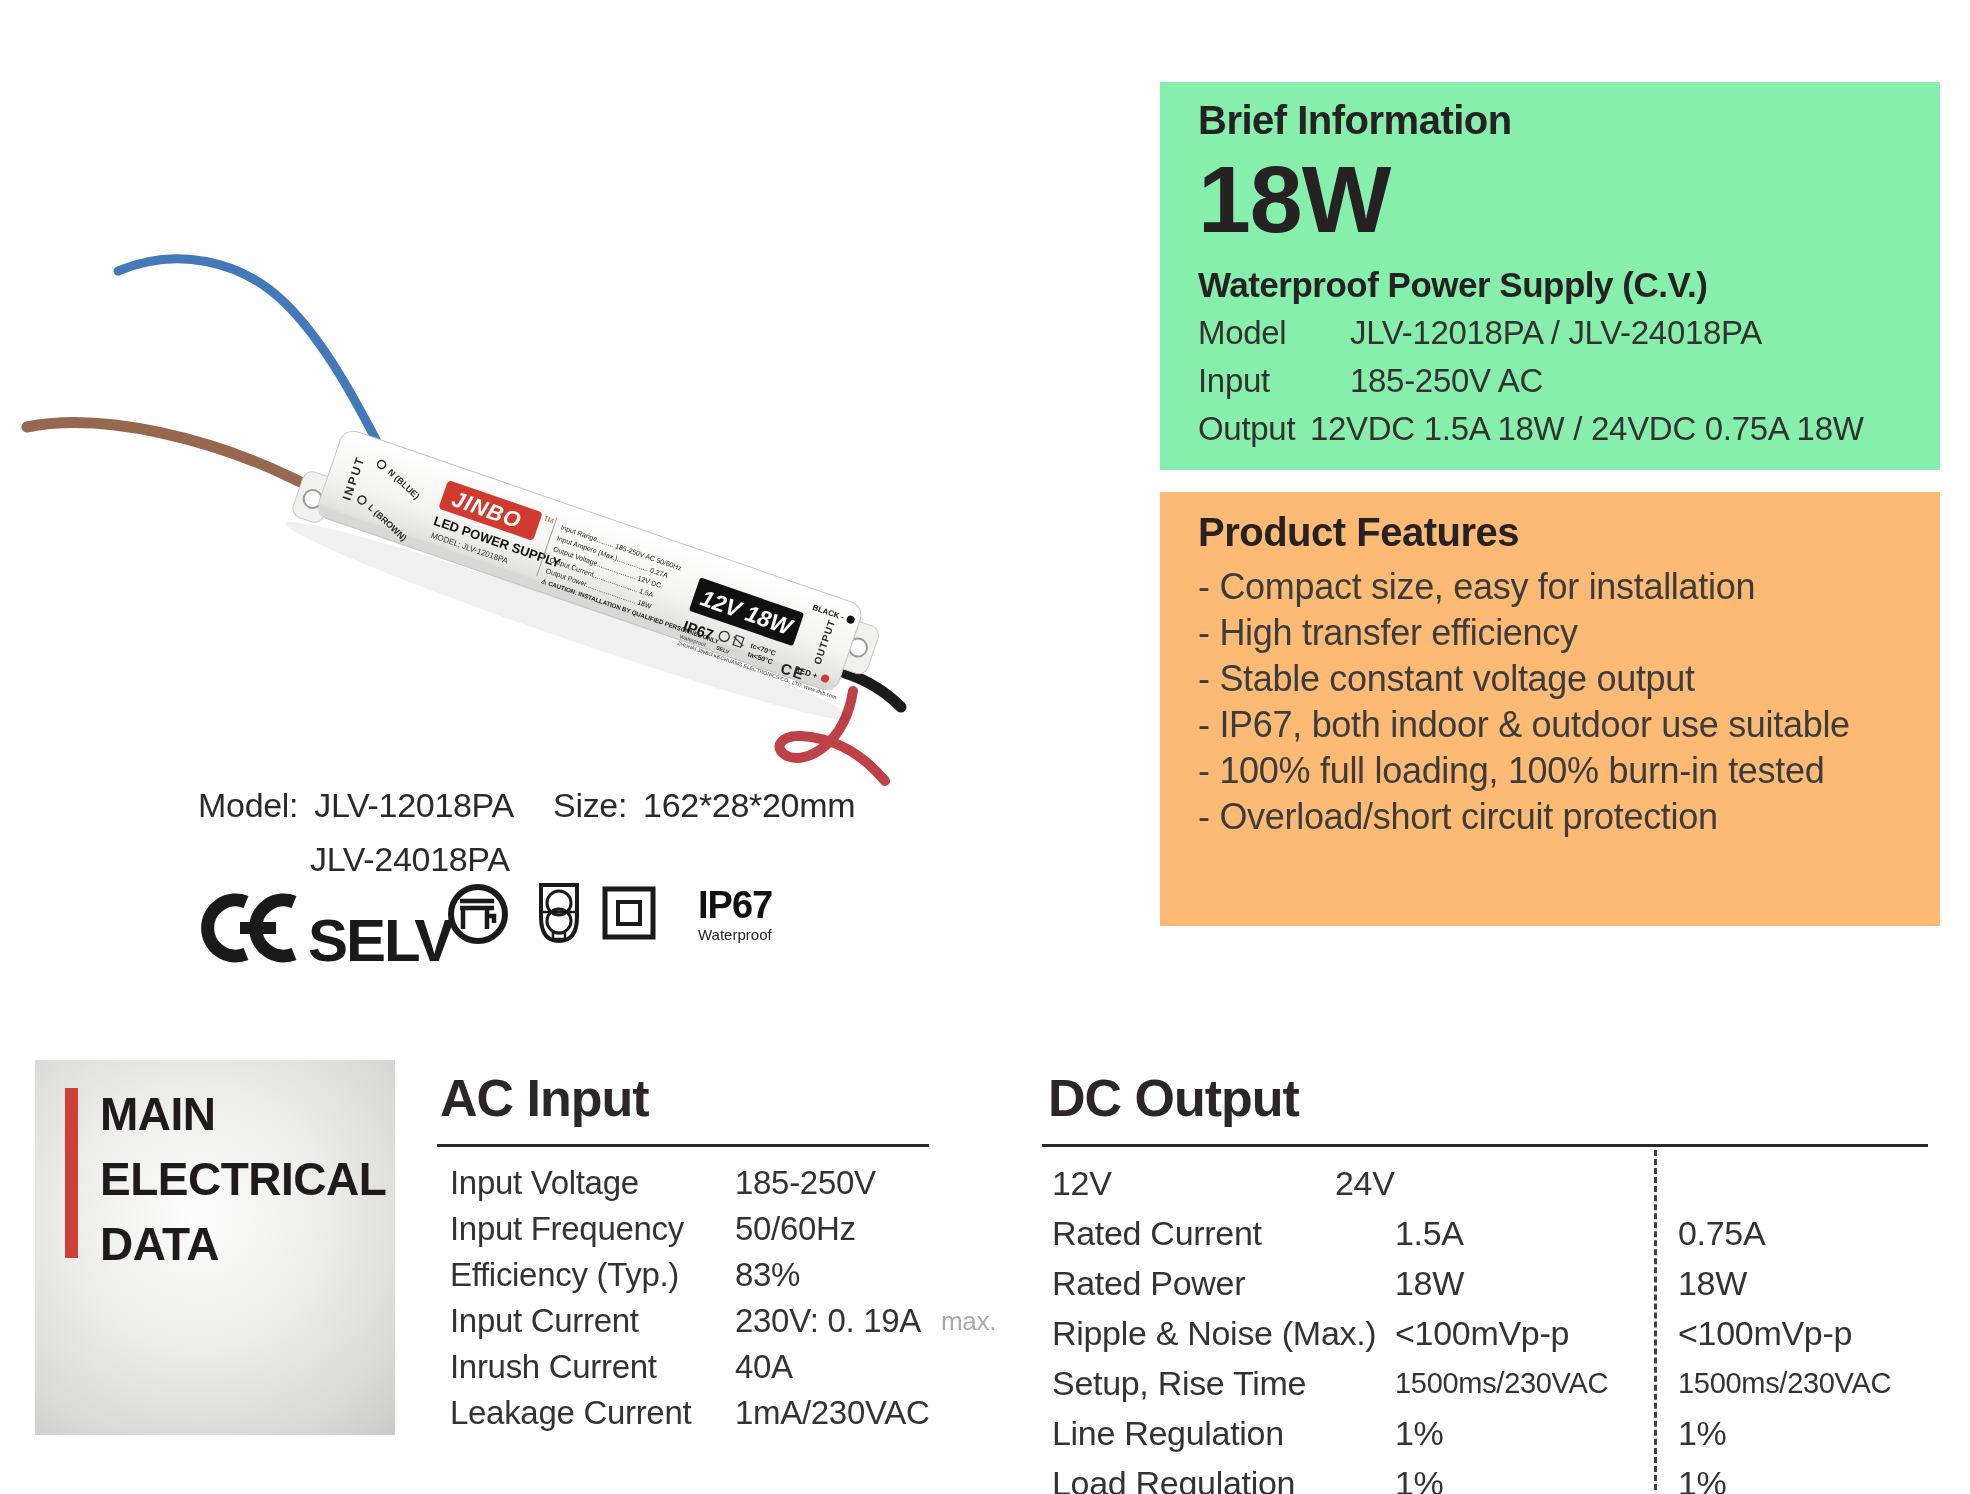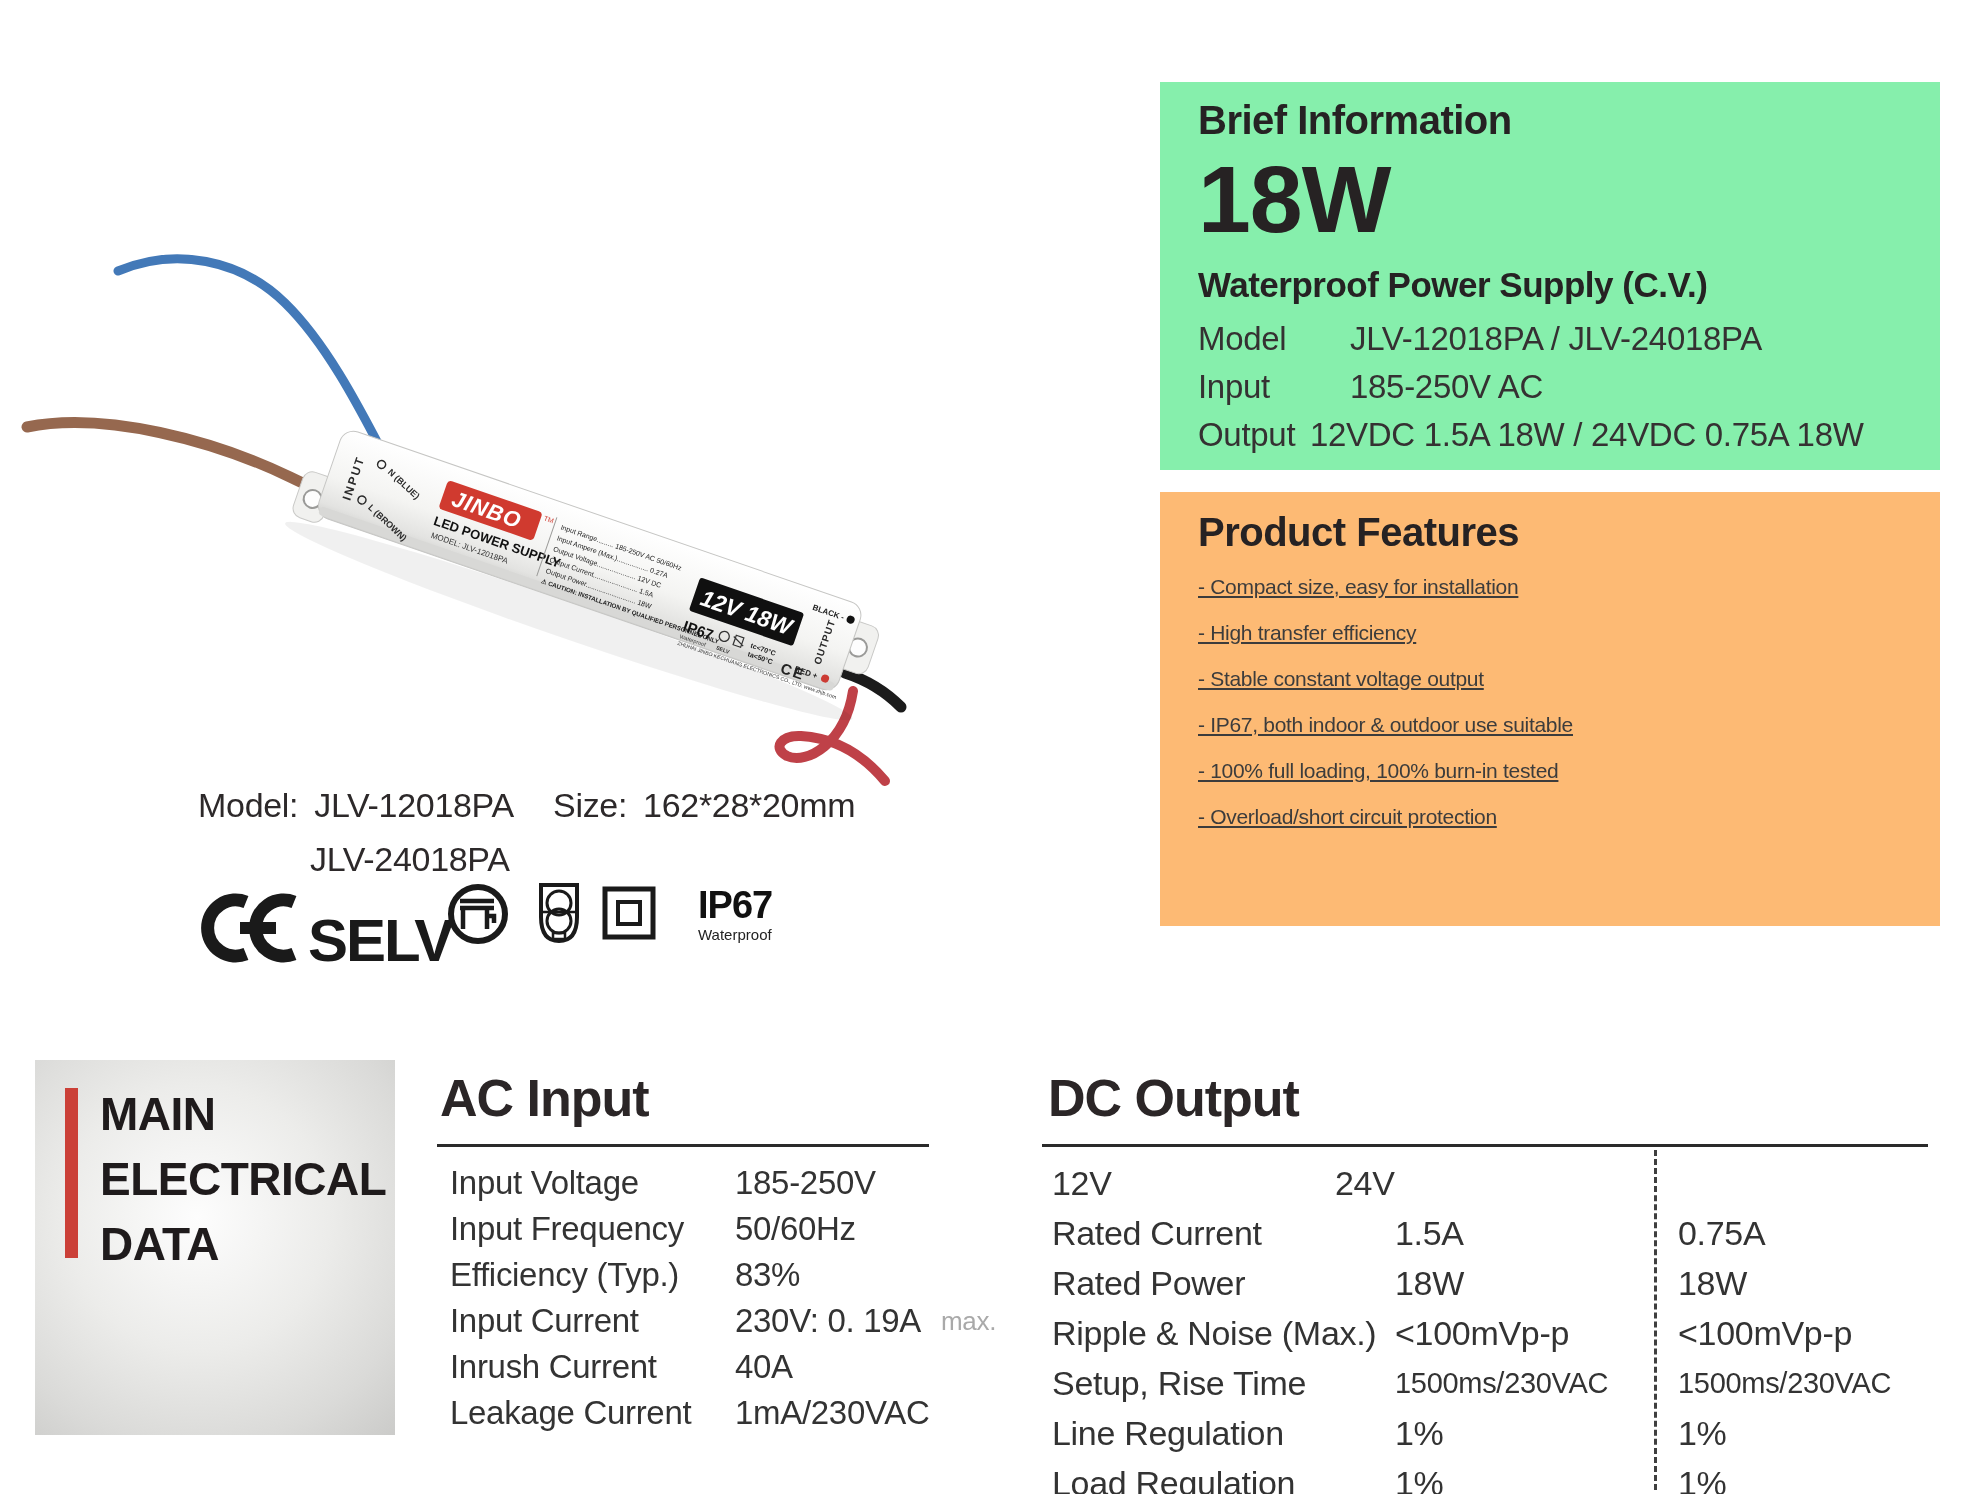--- a/index.html
+++ b/index.html
@@ -14,21 +14,21 @@
   .brief-watt{font-size:95px;font-weight:bold;line-height:1.0;margin-top:6px;letter-spacing:-1px;color:#262223;}
   .brief-sub{font-size:35px;font-weight:bold;margin-top:16px;line-height:44px;letter-spacing:-.5px;color:#262223;}
   .brief-row{display:flex;font-size:33px;line-height:48px;color:#353132;letter-spacing:-.3px;}
   .brief-row .k{min-width:152px;}
   .brief-row .k.narrow{min-width:112px;}
 
   .features-box{left:1160px;top:492px;width:780px;height:434px;background:#fdba74;
                 padding:14px 0 0 38px;box-sizing:border-box;}
   .features-title{font-size:40px;font-weight:bold;letter-spacing:-.5px;line-height:52px;color:#262223;}
   .features-list{margin:6px 0 0 0;padding:0;list-style:none;}
-  .features-list li{font-size:21px;line-height:46px;color:#3c3c3c;letter-spacing:-.3px;text-decoration:underline;}
+  .features-list li{font-size:36px;line-height:46px;color:#3c3c3c;letter-spacing:-.3px;}
 
   
   .caption{font-size:34px;color:#2d292a;letter-spacing:-.3px;display:flex;gap:16px;}
 
   
   .selv{font-size:60px;font-weight:bold;letter-spacing:-2px;color:#1a1a1a;}
   .ip67{font-size:38px;font-weight:bold;letter-spacing:-1px;color:#111;line-height:1.0;}
   .ip67sub{font-size:15px;color:#222;margin-top:2px;}
 
   
@@ -161,21 +161,21 @@
   </svg>
   <div class="abs" style="left:698px;top:886px;">
     <div class="ip67">IP67</div>
     <div class="ip67sub">Waterproof</div>
   </div>
 
   <div class="abs brief-box">
     <div class="brief-title">Brief Information</div>
     <div class="brief-watt">18W</div>
     <div class="brief-sub">Waterproof Power Supply (C.V.)</div>
-    <div style="margin-top:8px;">
+    <div style="margin-top:2px;">
       <div class="brief-row">
         <span class="k">Model</span>
         <span>JLV-12018PA  /  JLV-24018PA</span>
       </div>
       <div class="brief-row">
         <span class="k">Input</span>
         <span>185-250V AC</span>
       </div>
       <div class="brief-row">
         <span class="k narrow">Output</span>

